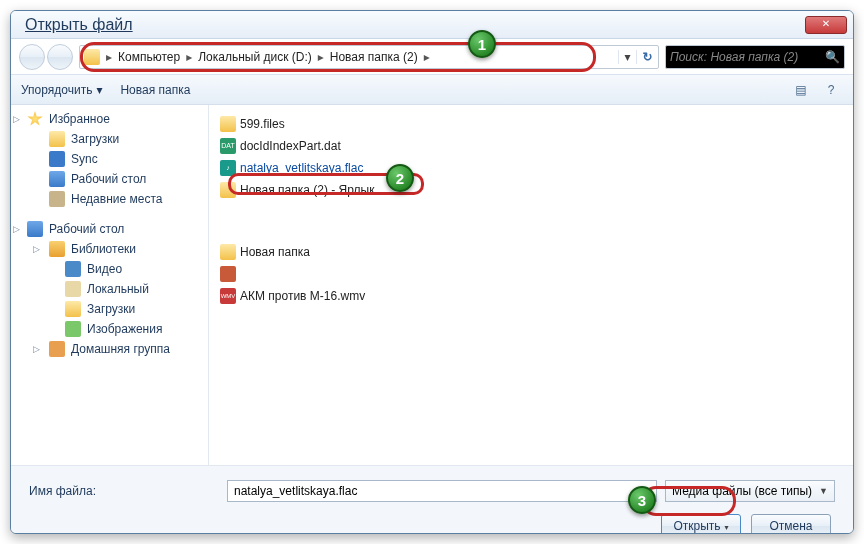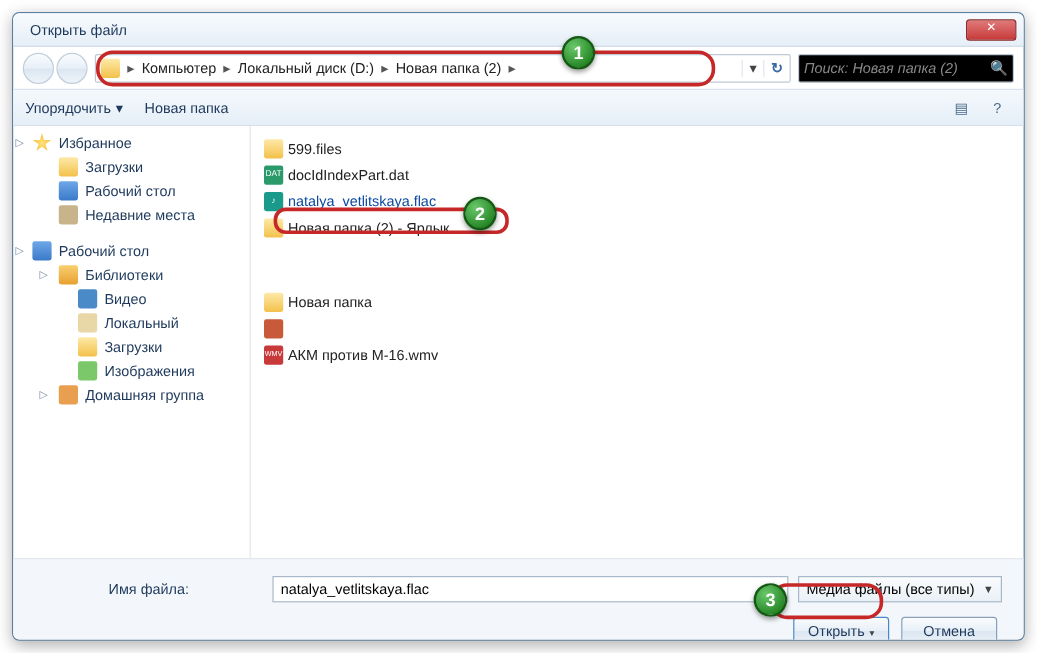--- a/index.html
+++ b/index.html
@@ -1,19 +1,19 @@
 <!DOCTYPE html>
 <html><head>
 <meta charset="utf-8">
 <style>
 * { box-sizing: border-box; margin: 0; padding: 0; font-family: "Segoe UI", Tahoma, sans-serif; font-size: 12px; }
 body { background: #fff; width: 864px; height: 544px; position: relative; }
 .dialog { position: absolute; left: 10px; top: 10px; width: 844px; height: 524px; background: #fff; border: 1px solid #5a7fa0; border-radius: 6px; box-shadow: 0 4px 12px rgba(0,0,0,.3); overflow: hidden; }
 .titlebar { height: 28px; background: linear-gradient(#f7fbfe,#e6eef7); display: flex; align-items: center; padding: 0 6px; border-bottom: 1px solid #c9d6e5; }
-.titlebar .title { flex: 1; color: #1e395b; font-size: 12px; padding-left: 8px; }
+.titlebar .title { flex: 1; color: #1e395b; font-size: 16px; padding-left: 8px; text-decoration: underline; }
 .close-btn { width: 42px; height: 18px; background: linear-gradient(#e07a7a,#c83a3a); border: 1px solid #8a2a2a; border-radius: 3px; color: #fff; text-align: center; line-height: 14px; font-size: 10px; cursor: pointer; }
 .navbar { height: 36px; display: flex; align-items: center; padding: 4px 8px; gap: 6px; border-bottom: 1px solid #d9e2ee; }
 .navbtn { width: 26px; height: 26px; border: 1px solid #c0cddc; border-radius: 50%; background: linear-gradient(#fafcfe,#e7eff7 50%,#dbe6f1 51%,#eef4f9); display: inline-block; }
 .navbtns { display: flex; gap: 2px; }
 .breadcrumb-wrap { flex: 1; display: flex; align-items: center; border: 1px solid #bfc9d6; background: #fff; height: 24px; border-radius: 2px; position: relative; }
 .bc-icon { width: 16px; height: 16px; margin: 0 4px; background: linear-gradient(#fde9a8,#f3c14a); border-radius: 2px; }
 .bc-seg { padding: 0 4px; color: #222; white-space: nowrap; }
 .bc-arrow { color: #555; padding: 0 2px; }
 .bc-drop { width: 18px; text-align: center; border-left: 1px solid #dfe6ef; color: #444; }
 .refresh-btn { width: 22px; text-align: center; border-left: 1px solid #dfe6ef; color: #3a6aa5; font-weight: bold; }
@@ -51,21 +51,21 @@
 .file.selected { color: #0a4aa0; }
 .ficon { width: 16px; height: 16px; display: inline-block; border-radius: 2px; }
 .ficon.folder { background: linear-gradient(#fde9a8,#f3c14a); }
 .ficon.dat { background: #2a9a6a; color: #fff; font-size: 7px; text-align: center; line-height: 16px; }
 .ficon.flac { background: #1a9a8a; color: #fff; font-size: 7px; text-align: center; line-height: 16px; }
 .ficon.lnk { background: linear-gradient(#fde9a8,#f3c14a); position: relative; }
 .ficon.amr { background: #c85a3a; }
 .ficon.wmv { background: #c83a3a; color: #fff; font-size: 6px; text-align: center; line-height: 16px; }
 .footer { border-top: 1px solid #e1e8f0; padding: 14px 18px 10px; background: #f3f6fa; }
 .fn-row { display: flex; align-items: center; gap: 8px; margin-bottom: 12px; }
-.fn-label { width: 190px; text-align: center; color: #1e395b; }
+.fn-label { width: 190px; text-align: left; color: #1e395b; }
 .fn-input { flex: 1; height: 22px; border: 1px solid #a8b8c8; padding: 0 6px; background: #fff; }
 .fn-filter { width: 170px; height: 22px; border: 1px solid #a8b8c8; background: linear-gradient(#fafcfe,#eaf0f6); display: flex; align-items: center; padding: 0 6px; cursor: pointer; }
 .fn-filter .dd { margin-left: auto; font-size: 9px; color: #444; }
 .btn-row { display: flex; justify-content: flex-end; gap: 10px; padding-right: 4px; }
 .dlg-btn { width: 80px; height: 24px; border: 1px solid #8aa0b8; background: linear-gradient(#fafcfe,#e7eff7 50%,#dbe6f1 51%,#eef4f9); border-radius: 3px; cursor: pointer; color: #1e395b; }
 .dlg-btn.primary { border-color: #4a88c8; }
 .dlg-btn .dd { font-size: 8px; margin-left: 4px; color: #444; }
 .callout { position: absolute; border-radius: 4px; pointer-events: none; }
 .callout.c1 { border: 3px solid #c62828; left: 80px; top: 42px; width: 516px; height: 30px; border-radius: 14px; }
 .callout.c2 { border: 3px solid #c62828; left: 228px; top: 173px; width: 196px; height: 22px; border-radius: 10px; }
@@ -130,20 +130,24 @@
         <div class="side-item root">
             <span class="expander">▷</span>
             <span class="sicon star"></span>
             <span>Избранное</span>
           </div>
         <div class="side-item lv1">
             <span class="sicon folder"></span>
             <span>Загрузки</span>
           </div>
         <div class="side-item lv1">
+            <span class="sicon sync"></span>
+            <span>Sync</span>
+          </div>
+        <div class="side-item lv1">
             <span class="sicon desk"></span>
             <span>Рабочий стол</span>
           </div>
         <div class="side-item lv1">
             <span class="sicon recent"></span>
             <span>Недавние места</span>
           </div>
       </div>
       <div class="side-group">
         <div class="side-item root">

